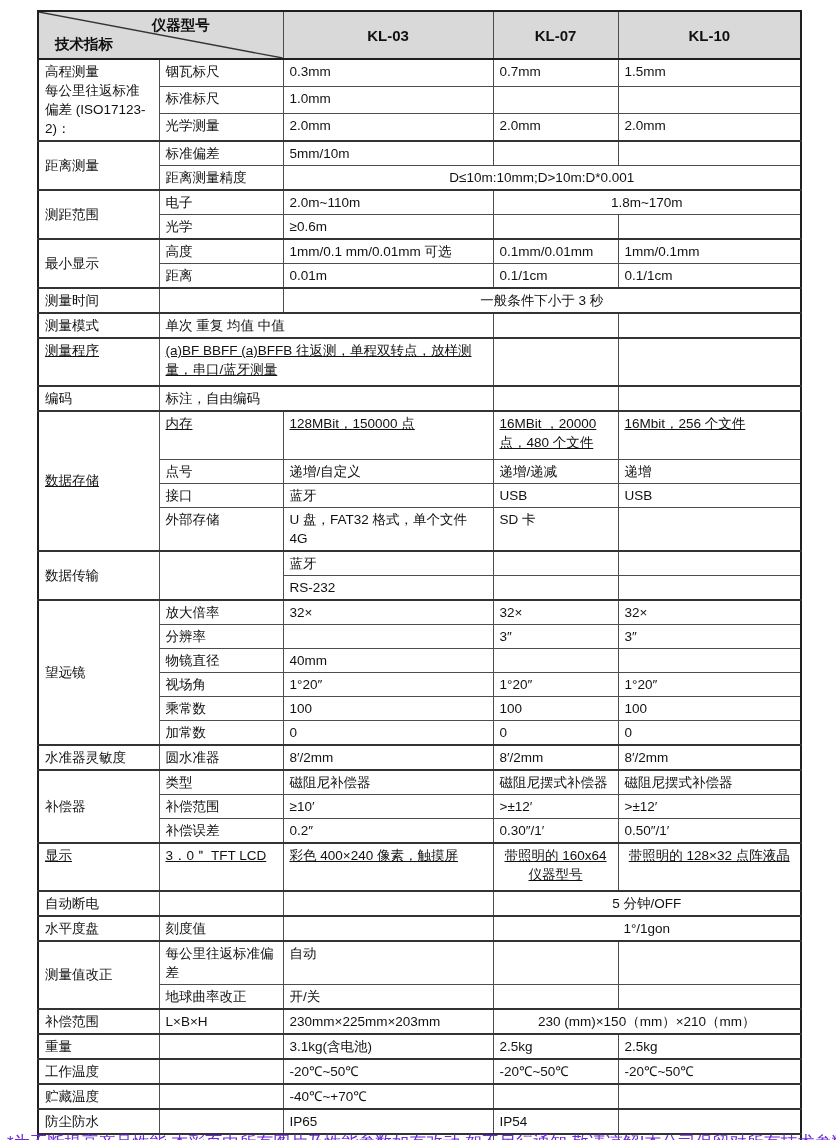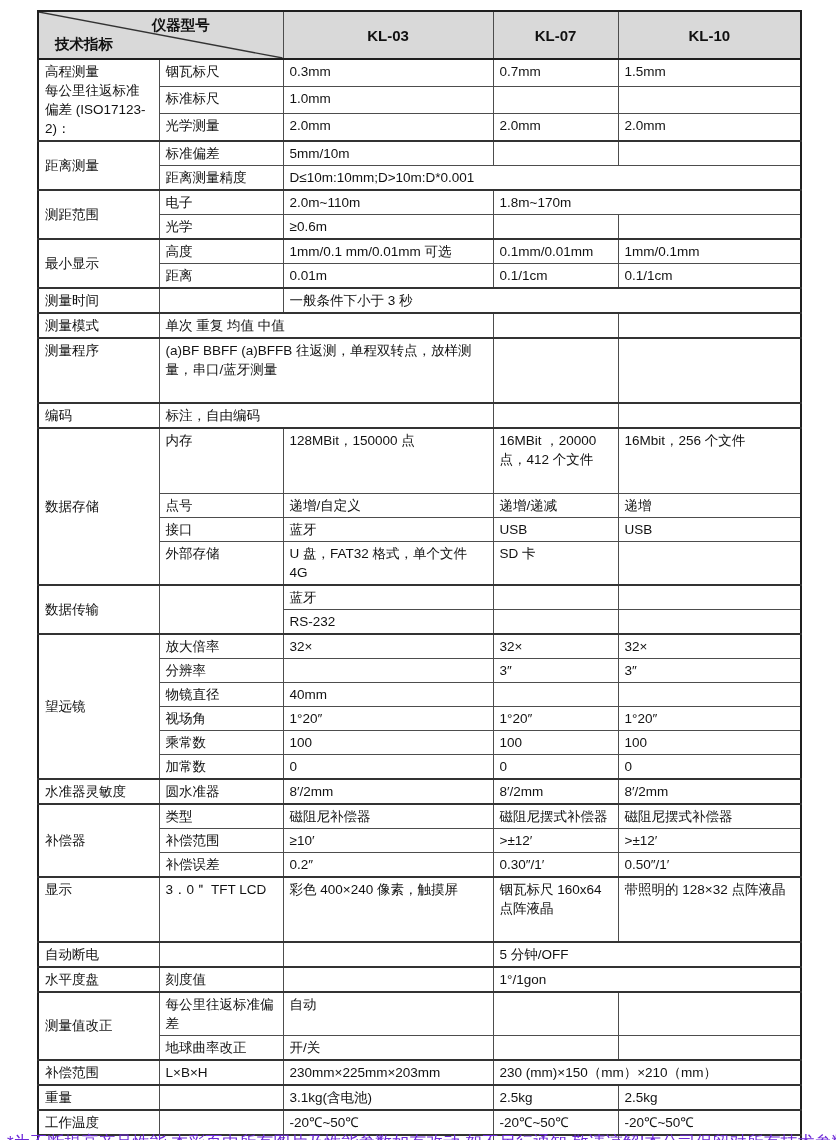--- a/index.html
+++ b/index.html
@@ -6,23 +6,23 @@
   body { width:836px; height:1140px; font-family:"Liberation Sans", sans-serif; color:#111; }
   .page { position:relative; width:836px; height:1140px; overflow:hidden; background:#fff; }
 
   table.spec { position:absolute; left:37px; top:10px; width:763px;
     border-collapse:collapse; table-layout:fixed;
     border:2px solid #1f1f1f; }
   th, td { border:1px solid #4d4d4d; box-sizing:border-box; overflow:hidden; }
   td { font-size:13.5px; line-height:19px; padding:2px 6px; height:24px;
     vertical-align:top; text-align:left; white-space:pre-line; word-break:break-word; }
   td[rowspan] { vertical-align:middle; }
-  td.ctr { text-align:left; }
+  td.ctr { text-align:center; }
   tr.g > td { border-top:2px solid #333333; }
-  tr.h2 > td { height:65px; }
+  tr.h2 > td { height:48px;text-decoration:underline; }
 
   thead th { background:#d9d9d9; font-weight:bold; font-size:15px;
     text-align:center; vertical-align:middle; height:48px;
     border-bottom:2px solid #1f1f1f; }
   th.diag { position:relative; padding:0; }
   th.diag svg { position:absolute; left:0; top:0; width:100%; height:100%; display:block; }
   .diag-top { position:absolute; top:4px; left:0; right:0; text-align:center;
     padding-left:40px; font-size:14.5px; font-weight:bold; }
   .diag-bot { position:absolute; bottom:4px; left:16px; font-size:14.5px; font-weight:bold; }
 
@@ -133,21 +133,21 @@
         <tr class="g">
           <td>编码</td>
           <td colspan="2">标注，自由编码</td>
           <td></td>
           <td></td>
         </tr>
         <tr class="g h2">
           <td rowspan="4">数据存储</td>
           <td>内存</td>
           <td>128MBit，150000 点</td>
-          <td>16MBit ，20000 点，412 个文件</td>
+          <td>16MBit ，20000 点，480 个文件</td>
           <td>16Mbit，256 个文件</td>
         </tr>
         <tr>
           <td>点号</td>
           <td>递增/自定义</td>
           <td>递增/递减</td>
           <td>递增</td>
         </tr>
         <tr>
           <td>接口</td>
@@ -233,21 +233,21 @@
         <tr>
           <td>补偿误差</td>
           <td>0.2″</td>
           <td>0.30″/1′</td>
           <td>0.50″/1′</td>
         </tr>
         <tr class="g h2">
           <td>显示</td>
           <td>3．0＂ TFT LCD</td>
           <td>彩色 400×240 像素，触摸屏</td>
-          <td class="ctr">铟瓦标尺 160x64 点阵液晶</td>
+          <td class="ctr">带照明的 160x64 仪器型号</td>
           <td class="ctr">带照明的 128×32 点阵液晶</td>
         </tr>
         <tr class="g">
           <td>自动断电</td>
           <td></td>
           <td></td>
           <td colspan="2" class="ctr">5 分钟/OFF</td>
         </tr>
         <tr class="g">
           <td>水平度盘</td>

